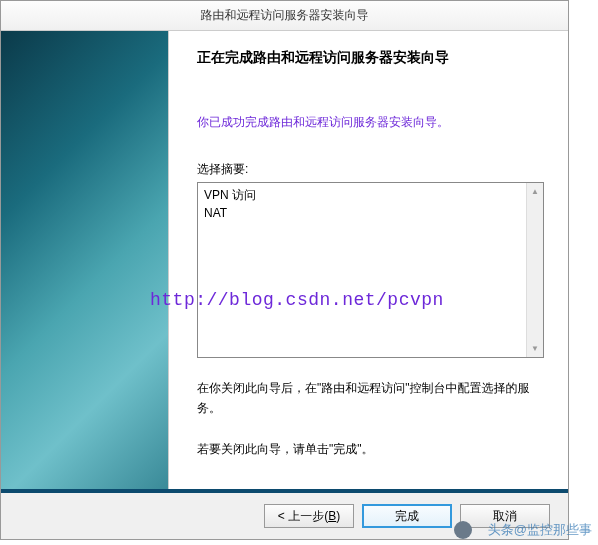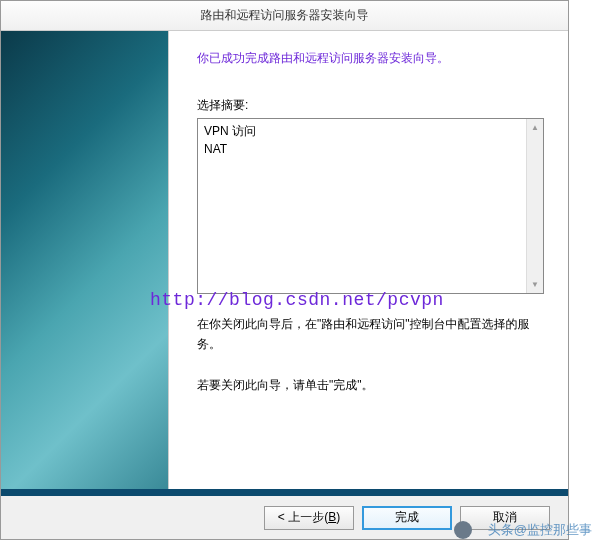--- a/index.html
+++ b/index.html
@@ -95,21 +95,21 @@
       font-size: 12px;
       line-height: 1.7;
       margin-bottom: 20px;
     }
     .button-row {
       position: absolute;
       bottom: 0;
       left: 0;
       right: 0;
       height: 50px;
-      border-top: 7px solid #0c4a6e;
+      border-top: 4px solid #0c4a6e;
       background: #f0f0f0;
       display: flex;
       align-items: center;
       justify-content: flex-end;
       padding-right: 18px;
       gap: 8px;
     }
     .btn {
       min-width: 90px;
       height: 24px;
@@ -160,20 +160,21 @@
 
 <div class="dialog">
   <div class="titlebar">
     <span>路由和远程访问服务器安装向导</span>
   </div>
 
   <div class="body-area">
     <div class="side-panel"></div>
 
     <div class="content">
+      <div class="heading">正在完成路由和远程访问服务器安装向导</div>
       <div class="msg">你已成功完成路由和远程访问服务器安装向导。</div>
       <div class="label">选择摘要:</div>
 
       <div class="summary-wrap">
         <div class="summary-list">
           <div>VPN 访问</div>
           <div>NAT</div>
         </div>
         <div class="scrollbar">
           <div class="scroll-btn">▲</div>

